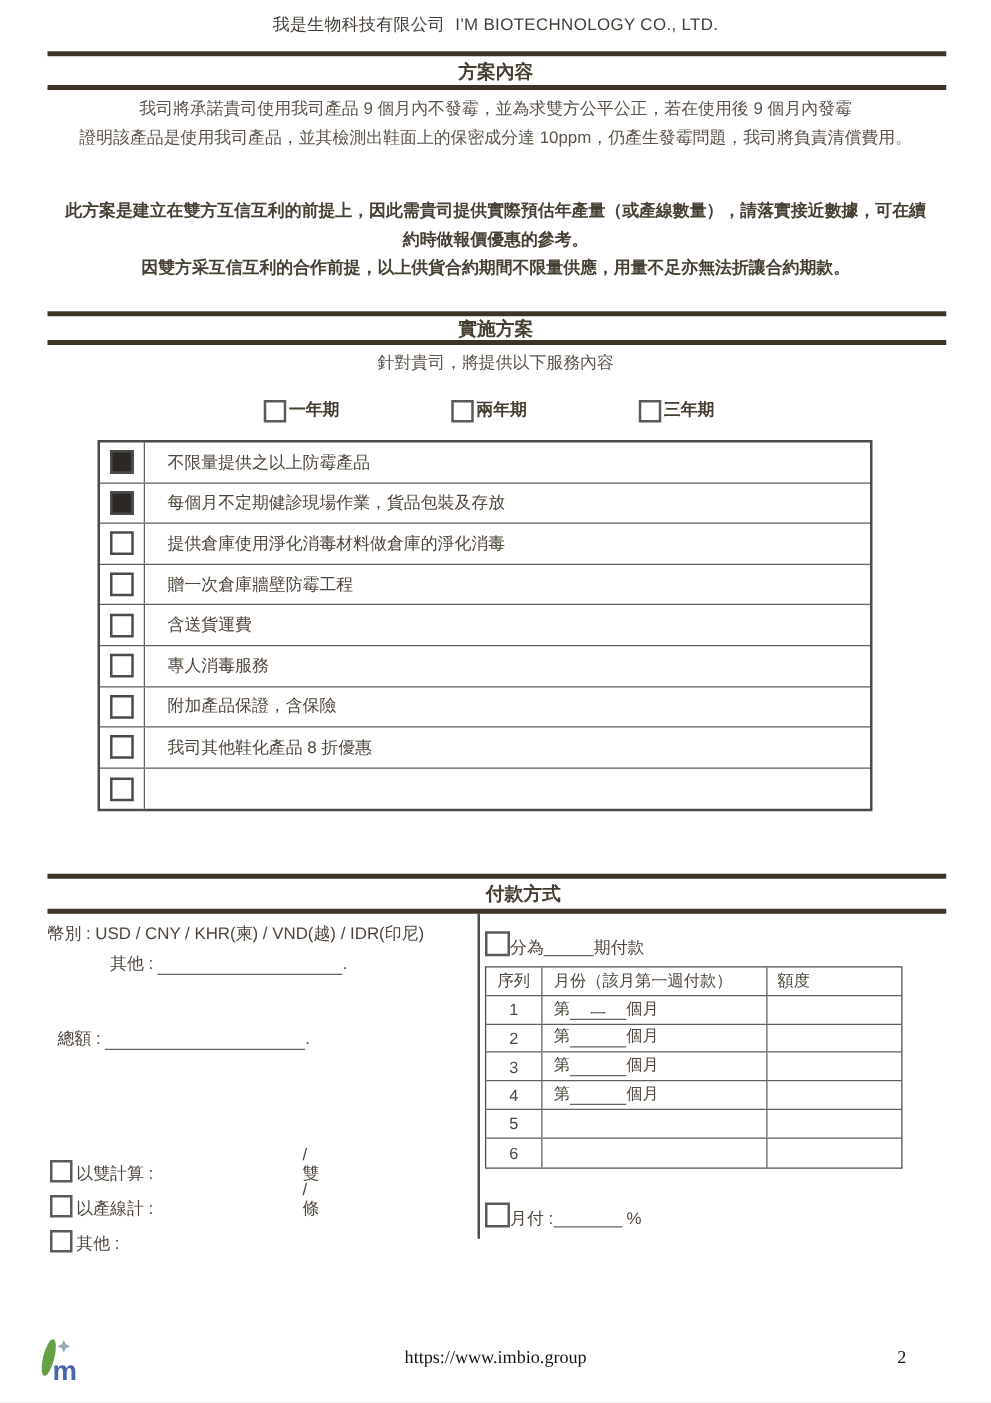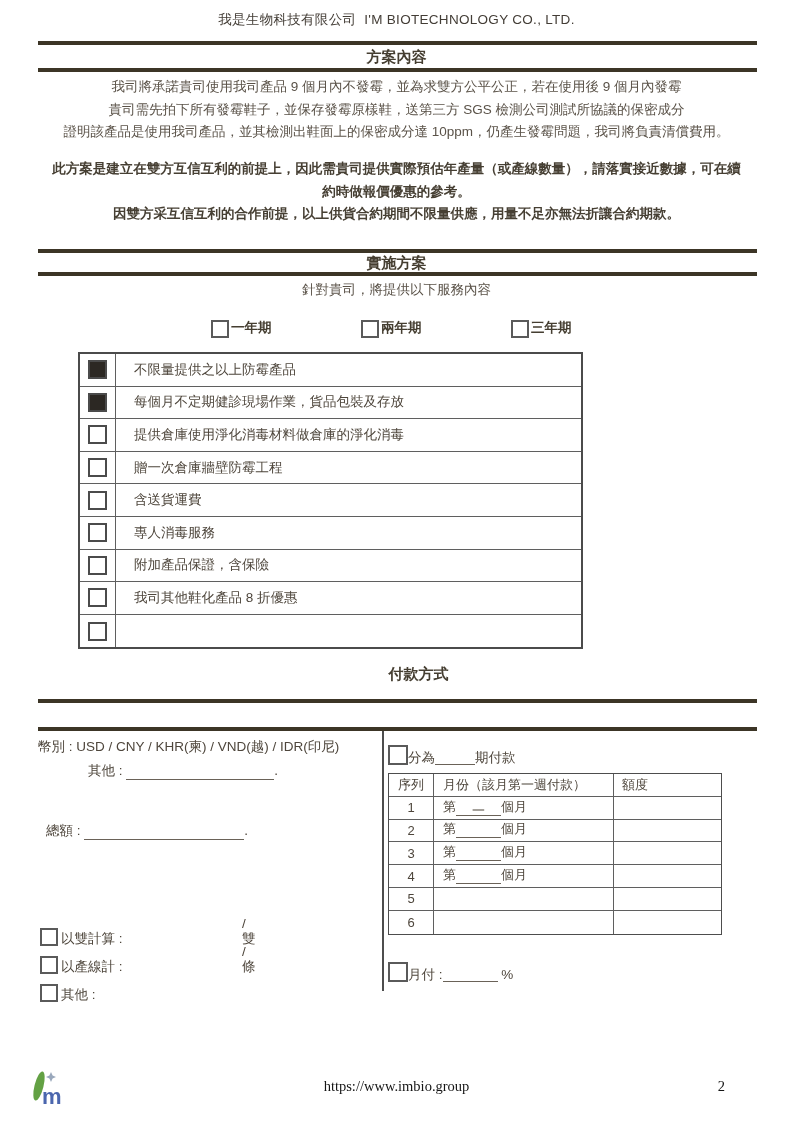--- a/index.html
+++ b/index.html
@@ -15,21 +15,21 @@
   .doc-header { position:absolute; top:11px; left:0; right:0; text-align:center;
     font-size:13.5px; color:#433d36; letter-spacing:.3px; }
   .doc-header .zh { margin-right:8px; }
 
   
   .rule { position:absolute; left:38px; width:719px; height:4px; background:#3c3526; }
   .r1{top:41px;} .r2{top:68px;} .r3{top:249px;} .r4{top:272px;} .r5{top:699px;} .r6{top:727px;}
 
   .sec-title { position:absolute; left:0; right:0; text-align:center;
     font-size:15px; font-weight:700; color:#453e31; }
-  .t1{top:48px;} .t2{top:254px;} .t3{top:665px;margin-left:44px;}
+  .t1{top:48px;} .t2{top:254px;} .t3{top:706px;margin-left:44px;}
 
   .para { position:absolute; left:30px; width:733px; text-align:center;
     font-size:13.5px; line-height:22.5px; }
   .p1 { top:76px; color:#5a5248; }
   .p2 { top:158px; font-weight:700; color:#463f33; }
 
   .subtitle { position:absolute; top:281px; left:0; right:0; text-align:center;
     font-size:13.5px; color:#5a5248; }
 
   
@@ -37,21 +37,21 @@
     border:2px solid #5a5a5a; background:#fff; vertical-align:bottom; }
   .checkbox.filled { background:#2c2823; border-color:#2c2823; }
 
   
   .term { position:absolute; top:320px; display:flex; align-items:flex-start; }
   .term .checkbox { width:18px; height:18px; }
   .term .lbl { font-weight:700; font-size:13.5px; color:#453e31; margin-left:2px; line-height:15px; }
   .term.k0{left:211px;} .term.k1{left:361px;} .term.k2{left:511px;}
 
   
-  .svc-table { position:absolute; top:352px; left:78px; width:505px;
+  .svc-table { position:absolute; top:352px; left:78px; width:620px;
     border:2px solid #4b4b4b; }
   .svc-row { display:flex; height:32.6px; border-bottom:1.5px solid #5f5f5f; }
   .svc-row:last-child { border-bottom:none; }
   .svc-check { width:36px; border-right:1.5px solid #5f5f5f;
     display:flex; align-items:center; justify-content:center; }
   .svc-check .checkbox { width:19px; height:19px; border-color:#4b4b4b; }
   .svc-label { flex:1; display:flex; align-items:center; padding-left:18px;
     font-size:13.5px; color:#4e463c; }
 
   
@@ -103,21 +103,20 @@
   <div class="doc-header">
     <span class="zh">我是生物科技有限公司</span><span>I'M BIOTECHNOLOGY CO., LTD.</span>
   </div>
 
   <div class="rule r1"></div>
   <div class="sec-title t1">方案內容</div>
   <div class="rule r2"></div>
 
   <div class="para p1">
     <div>我司將承諾貴司使用我司產品 9 個月內不發霉，並為求雙方公平公正，若在使用後 9 個月內發霉</div>
-    <div>貴司需先拍下所有發霉鞋子，並保存發霉原樣鞋，送第三方 SGS 檢測公司測試所協議的保密成分</div>
     <div>證明該產品是使用我司產品，並其檢測出鞋面上的保密成分達 10ppm，仍產生發霉問題，我司將負責清償費用。</div>
   </div>
 
   <div class="para p2">
     <div>此方案是建立在雙方互信互利的前提上，因此需貴司提供實際預估年產量（或產線數量），請落實接近數據，可在續</div>
     <div>約時做報價優惠的參考。</div>
     <div>因雙方采互信互利的合作前提，以上供貨合約期間不限量供應，用量不足亦無法折讓合約期款。</div>
   </div>
 
   <div class="rule r3"></div>

